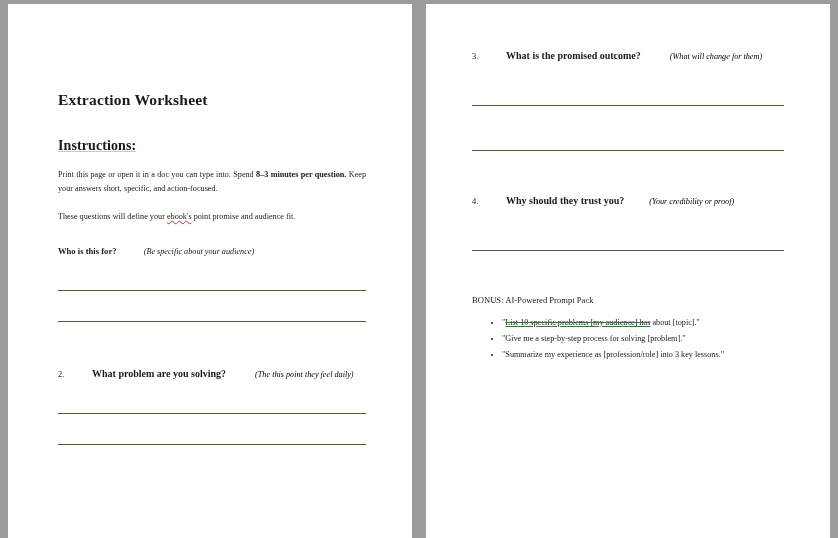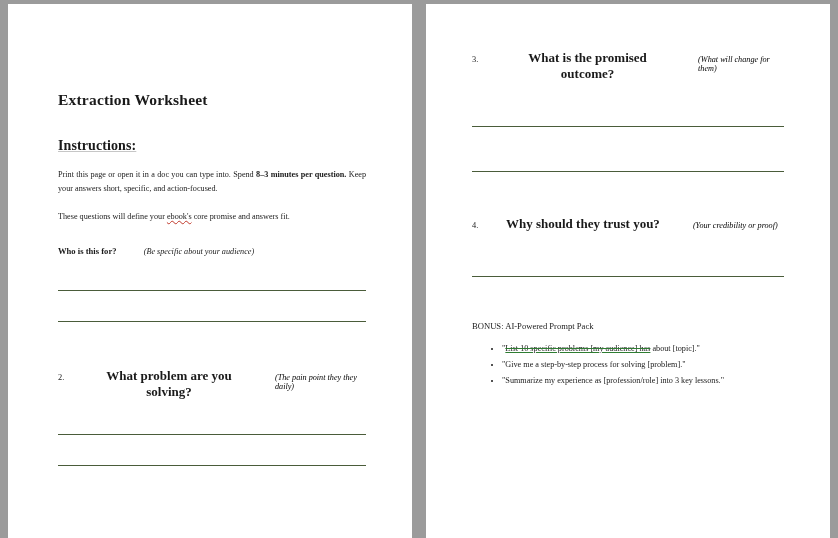--- a/index.html
+++ b/index.html
@@ -91,21 +91,21 @@
     display: flex;
     align-items: baseline;
   }
   .q-num {
     font-size: 8.4px;
     color: #1a1a1a;
     width: 34px;
     flex: 0 0 34px;
   }
   .q-text {
-    font-size: 13px;
+    font-size: 10px;
     font-weight: bold;
     color: #1a1a1a;
     text-align: center;
   }
   .answer-line {
     border-bottom: 0.8px solid #4a5c3a;
     height: 0;
     margin-top: 30px;
   }
   .answer-line.first { margin-top: 34px; }
@@ -143,37 +143,37 @@
       <span>Extraction Worksheet</span>
     </h1>
 
     <div class="instructions-label">Instructions:</div>
 
     <p class="body-text">
       <span>Print this page or open it in a doc you can type into. Spend </span><span class="bold-inline">8–3 minutes per question.</span><span> Keep your answers short, specific, and action-focused.</span>
     </p>
 
     <p class="body-text">
-      <span>These questions will define your </span><span class="spellcheck">ebook's</span><span> core promise and answers fit.</span>
+      <span>These questions will define your </span><span class="spellcheck">ebook's</span><span> point promise and audience fit.</span>
     </p>
 
     <div class="q-block">
       <div class="q-first">
         <span>Who is this for?</span>
         <span class="q-hint">(Be specific about your audience)</span>
       </div>
       <div class="answer-line first"></div>
       <div class="answer-line"></div>
     </div>
 
     <div class="q-block" style="margin-top:46px;">
       <div class="q-row">
         <span class="q-num">2.</span>
         <span class="q-text">What problem are you solving?</span>
-        <span class="q-hint" style="margin-left:4px;">(The pain point they they daily)</span>
+        <span class="q-hint" style="margin-left:4px;">(The this point they feel daily)</span>
       </div>
       <div class="answer-line first"></div>
       <div class="answer-line"></div>
     </div>
 
   </div>
 
   <div class="page page-right">
 
     <div class="q-block" style="margin-top:6px;">
@@ -183,21 +183,21 @@
         <span class="q-hint" style="margin-left:4px;">(What will change for them)</span>
       </div>
       <div class="answer-line first" style="margin-left:0;margin-top:44px;"></div>
       <div class="answer-line" style="margin-top:44px;"></div>
     </div>
 
     <div class="q-block" style="margin-top:44px;">
       <div class="q-row">
         <span class="q-num">4.</span>
         <span class="q-text">Why should they trust you?</span>
-        <span class="q-hint" style="margin-left:8px;">(Your credibility or proof)</span>
+        <span class="q-hint" style="margin-left:0;">(Your credibility or proof)</span>
       </div>
       <div class="answer-line first" style="margin-top:44px;"></div>
     </div>
 
     <div class="bonus-head">BONUS: AI-Powered Prompt Pack</div>
 
     <ul class="prompt-list">
       <li>
         <span>"</span><span class="strike-grammar">List 10 specific problems [my audience] has</span><span> about [topic]."</span>
       </li>

